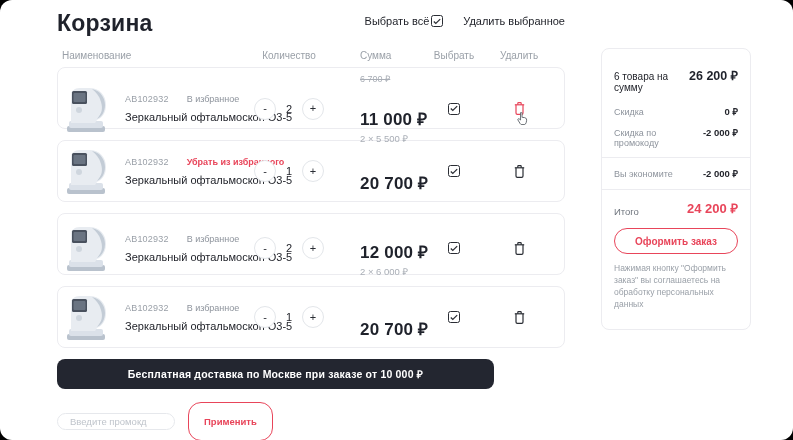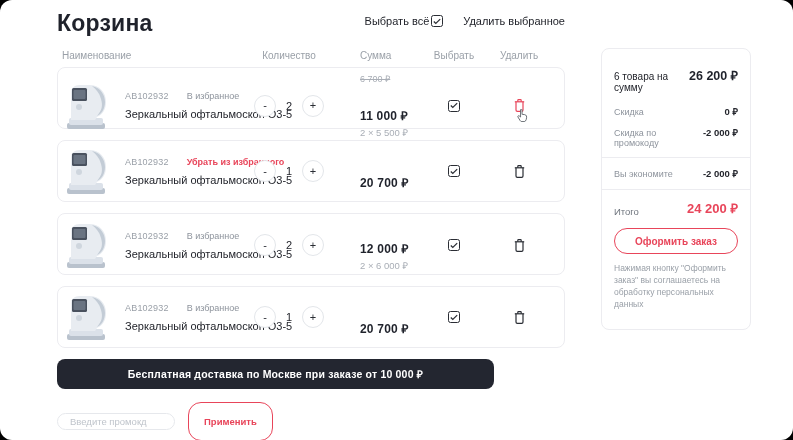--- a/index.html
+++ b/index.html
@@ -33,21 +33,21 @@
   .fav { font-size:9px; color:#8d939c; cursor:pointer; white-space:nowrap; }
   .fav.active { color:#e8455a; font-weight:700; }
   .prod-name { font-size:11px; color:#23252c; white-space:nowrap; }
 
   .stepper { display:flex; align-items:center; justify-content:center; gap:9px; }
   .step-btn { width:22px; height:22px; border-radius:50%; border:1px solid #e3e6ea; background:#fff; font-size:11px; color:#2a2d34; display:flex; align-items:center; justify-content:center; cursor:pointer; line-height:1; }
   .qty { font-size:11px; color:#23252c; min-width:8px; text-align:center; }
 
   .price-block { padding-left:24px; }
   .old-price { font-size:9px; color:#a9aeb6; text-decoration:line-through; margin-bottom:1px; }
-  .price { font-size:12px; font-weight:700; color:#1f222b; letter-spacing:.2px;margin-top:22px; }
+  .price { font-size:17px; font-weight:700; color:#1f222b; letter-spacing:.2px;margin-top:22px; }
   .breakdown { font-size:9.5px; color:#a9aeb6; margin-top:2px; }
 
   .sel-cell { display:flex; justify-content:center; }
   .del-cell { display:flex; justify-content:center; position:relative; }
   .trash { color:#2a2d34; cursor:pointer; display:flex; }
   .trash.danger { color:#e8455a; }
   .cursor-overlay { position:absolute; left:50%; top:9px; margin-left:-2px; pointer-events:none; }
 
   .banner { margin-top:2px; width:437px; height:30px; background:#232630; border-radius:8px; display:flex; align-items:center; justify-content:center; }
   .banner span { color:#fff; font-size:10.5px; font-weight:700; letter-spacing:.2px; }

